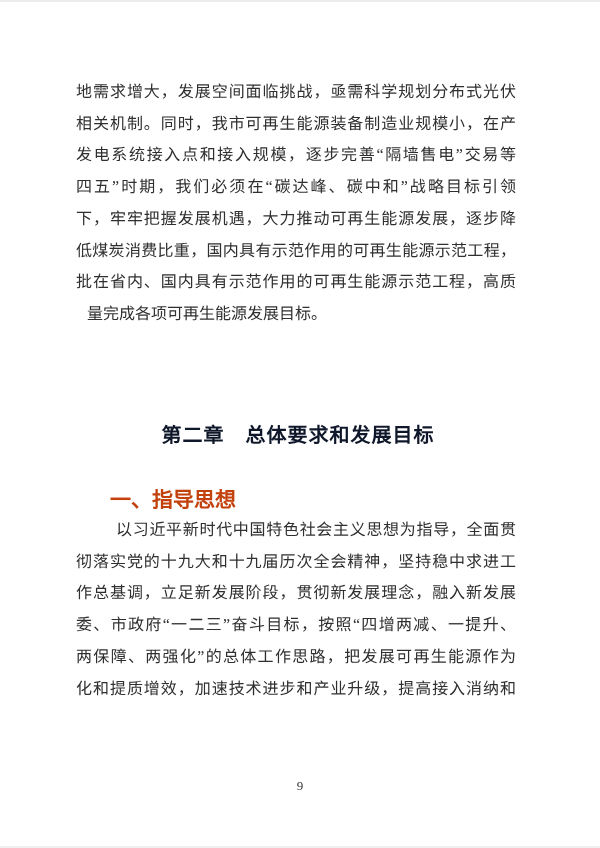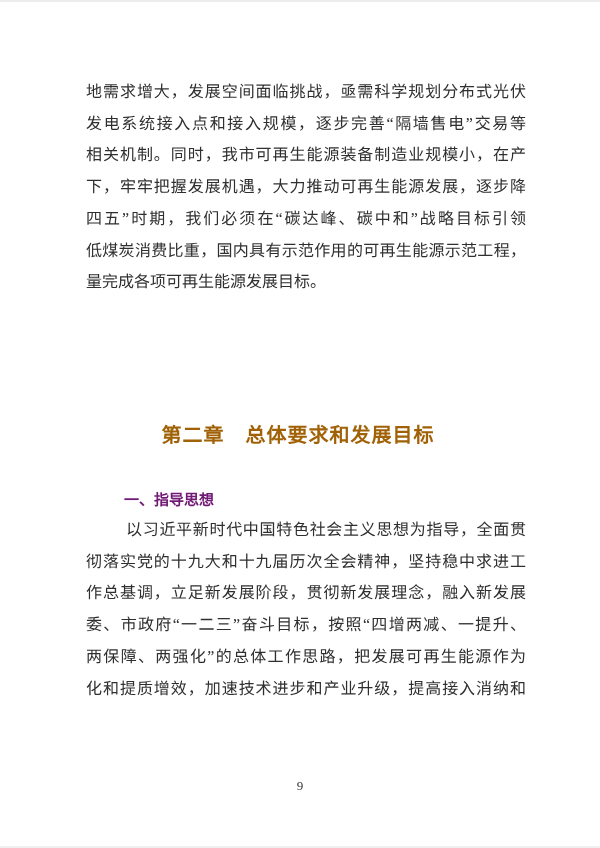--- a/index.html
+++ b/index.html
@@ -14,86 +14,88 @@
     background: #ffffff;
     box-sizing: border-box;
     border-top: 2px solid #ececec;
     border-bottom: 2px solid #f0f0f0;
     overflow: hidden;
     font-family: "Liberation Serif", "DejaVu Serif", serif;
     color: #2f2f2f;
   }
   .para {
     position: absolute;
-    left: 86px;
+    left: 76px;
     width: 440px;
     font-size: 16px;
     line-height: 31.7px;
   }
   .para .line {
     text-align: justify;
     text-align-last: justify;
     text-justify: inter-character;
     overflow: hidden;
     white-space: normal;
   }
   .para-cont { top: 74px; }
   .para-cont .line:last-child {
     text-align-last: left;
+    margin-left: 11px;
   }
   .para-guiding { top: 512px; }
   .para-guiding .line:first-child {
     text-indent: 40px;
   }
   .chapter {
     position: absolute;
     top: 420px;
     left: 78px;
     width: 440px;
     text-align: center;
     font-family: "Liberation Sans", "DejaVu Sans", sans-serif;
     font-weight: bold;
     font-size: 20px;
     line-height: 26px;
-    color: #a16207;
+    color: #0f172a;
     letter-spacing: 1px;
   }
   .section {
     position: absolute;
     top: 486px;
-    left: 124px;
+    left: 110px;
     font-family: "Liberation Sans", "DejaVu Sans", sans-serif;
     font-weight: bold;
-    font-size: 15px;
+    font-size: 21px;
     line-height: 24px;
-    color: #701a75;
+    color: #c2410c;
   }
   .pagenum {
     position: absolute;
     top: 776px;
     left: 0;
     width: 600px;
     text-align: center;
     font-size: 13px;
     line-height: 16px;
     color: #333333;
   }
 </style>
 </head>
 <body>
 
 <div class="page">
 
   <div class="para para-cont">
       <div class="line">地需求增大，发展空间面临挑战，亟需科学规划分布式光伏</div>
+      <div class="line">相关机制。同时，我市可再生能源装备制造业规模小，在产</div>
       <div class="line">发电系统接入点和接入规模，逐步完善“隔墙售电”交易等</div>
-      <div class="line">相关机制。同时，我市可再生能源装备制造业规模小，在产</div>
+      <div class="line">四五”时期，我们必须在“碳达峰、碳中和”战略目标引领</div>
       <div class="line">下，牢牢把握发展机遇，大力推动可再生能源发展，逐步降</div>
-      <div class="line">四五”时期，我们必须在“碳达峰、碳中和”战略目标引领</div>
       <div class="line">低煤炭消费比重，国内具有示范作用的可再生能源示范工程，</div>
+      <div class="line">批在省内、国内具有示范作用的可再生能源示范工程，高质</div>
       <div class="line">量完成各项可再生能源发展目标。</div>
     </div>
 
   <div class="chapter">第二章　总体要求和发展目标</div>
 
   <div class="section">一、指导思想</div>
 
   <div class="para para-guiding">
       <div class="line">以习近平新时代中国特色社会主义思想为指导，全面贯</div>
       <div class="line">彻落实党的十九大和十九届历次全会精神，坚持稳中求进工</div>

